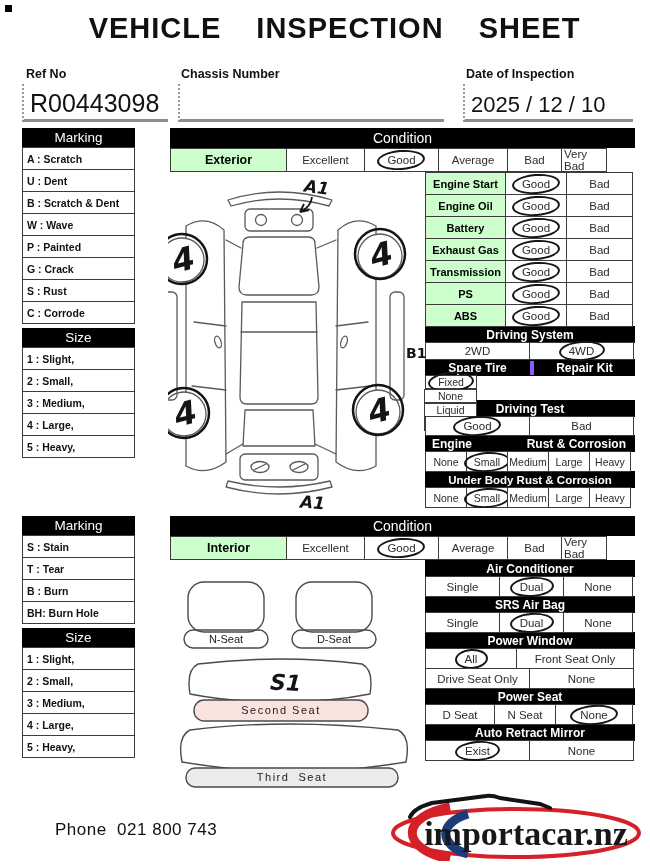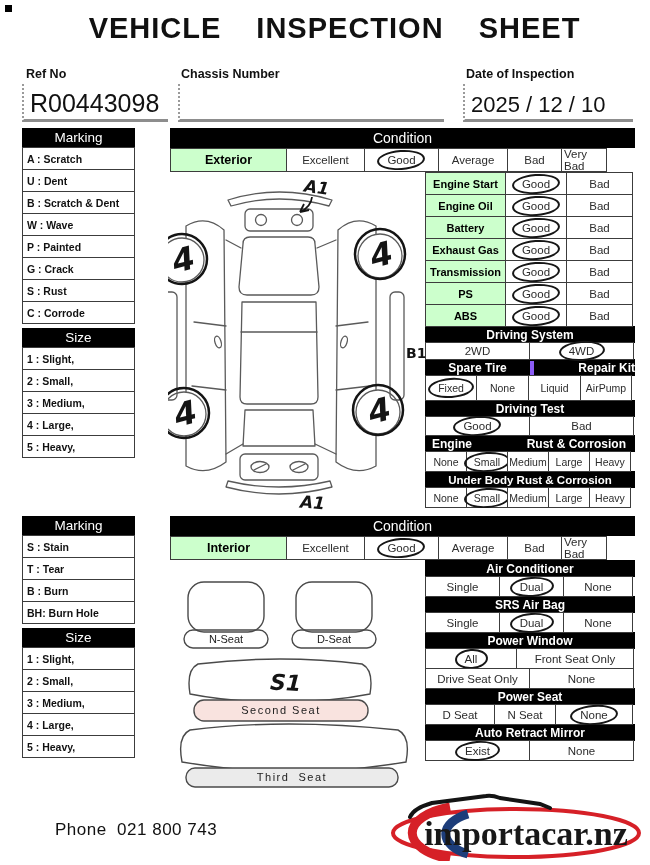--- a/index.html
+++ b/index.html
@@ -33,24 +33,24 @@
   .green{background:#ccffcc;font-weight:bold;color:#000;}
   .c-label{font-size:12.5px;}
 
   
   .rt{position:absolute;left:425px;width:210px;}
   .rt > * + *{margin-top:-1px;}
   .bar{height:17px;background:#000;color:#fff;font-size:12px;font-weight:bold;display:flex;
        align-items:center;justify-content:center;}
   .bar.split{justify-content:flex-start;}
   .bar.split span{display:block;width:105px;text-align:center;box-sizing:border-box;}
-  .bar.split span + span{border-left:4px solid #8b5cf6;text-align:right;}
+  .bar.split span + span{border-left:4px solid #8b5cf6;}
   .bar.between{justify-content:space-between;padding:0 9px 0 7px;box-sizing:border-box;}
   .mech{height:23px;}
-  .h18{height:18px;} .h19{height:26px;} .h20{height:20px;} .h21{height:21px;}
+  .h18{height:18px;} .h19{height:26px;flex-direction:column;} .h20{height:20px;} .h21{height:21px;}
   .w117{width:117px;} .w79{width:79px;} .w75{width:75px;} .w70{width:70px;} .w55{width:55px;} .w69{width:46px;}
   .w81{width:81px;} .w62{width:62px;} .w67{width:67px;}
   .w105{width:105px;} .w52{width:52px;} .w53{width:53px;} .w42{width:42px;}
   .w65{width:65px;} .w92{width:92px;} .w118{width:118px;} .w78{width:78px;}
   .s10{font-size:10.5px;}
   .lab{font-size:11px;}
 
   
   .opt{position:relative;display:inline-block;padding:0 2px;}
   .circled::after{content:"";position:absolute;left:-8px;right:-8px;top:-4px;bottom:-4px;

